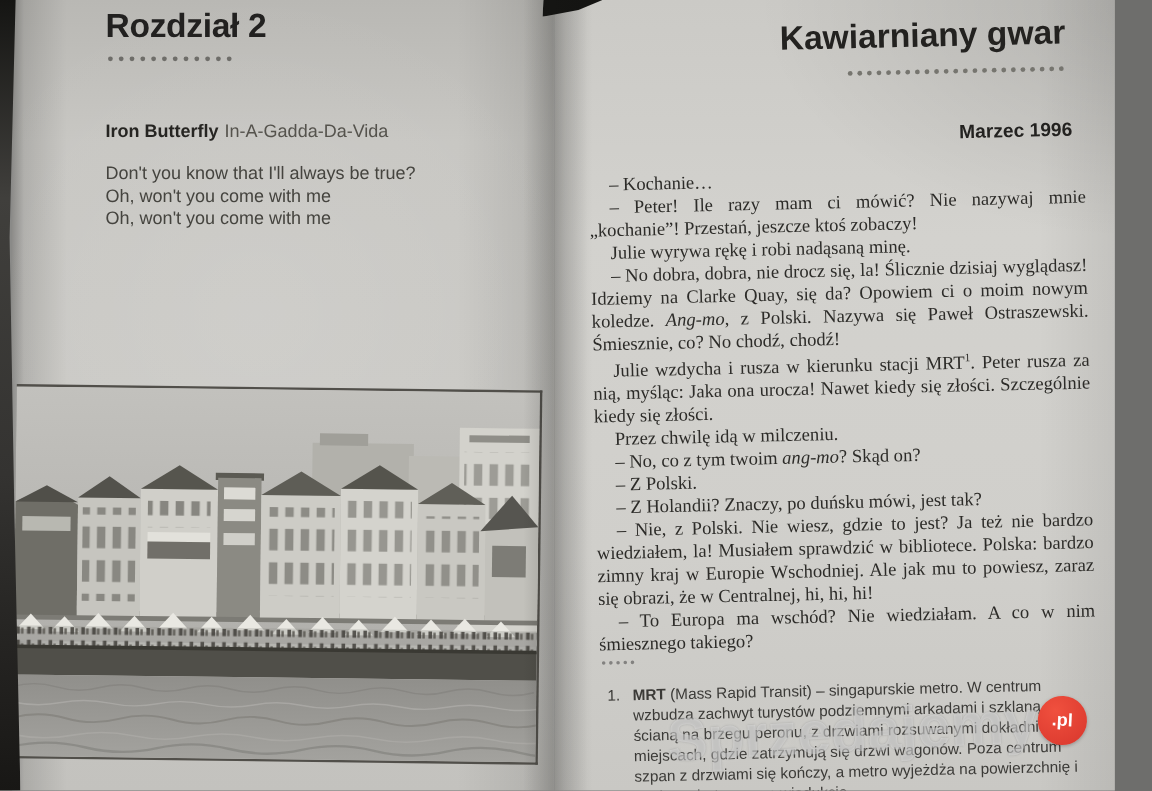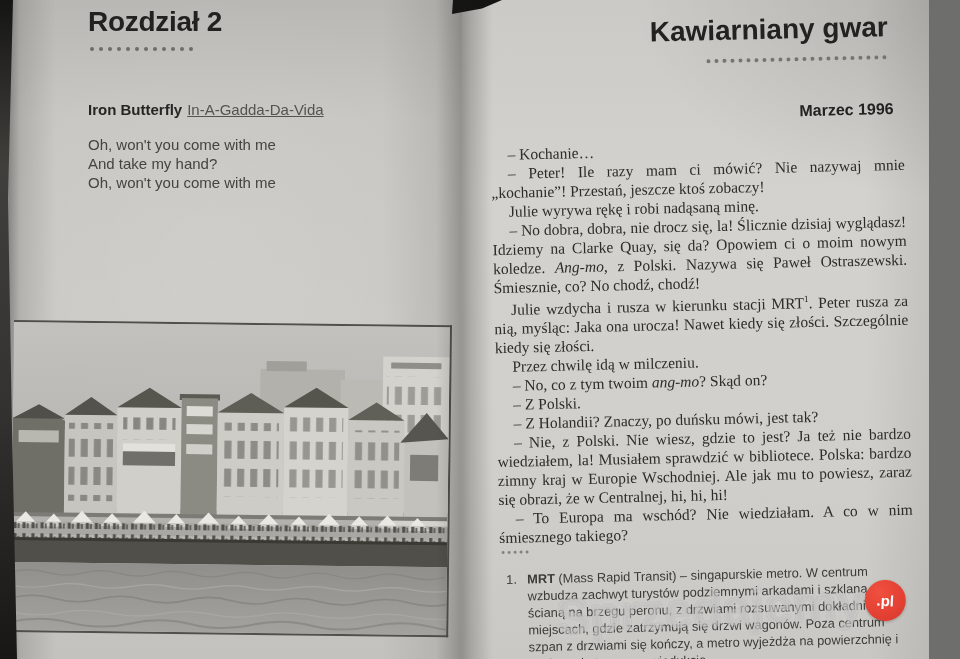--- a/index.html
+++ b/index.html
@@ -26,21 +26,21 @@
   .gutter{position:absolute;left:436px;top:0;width:58px;height:659px;pointer-events:none;
     background:linear-gradient(90deg,rgba(25,25,23,0) 0%,rgba(25,25,23,.20) 42%,rgba(25,25,23,.10) 60%,rgba(25,25,23,0) 100%);}
   
   .l-title{position:absolute;left:78px;top:6px;font-size:28px;font-weight:700;
     color:#222120;letter-spacing:-.3px;}
   .dots-row{position:absolute;display:flex;gap:5px;}
   .dots-row .dot{width:4px;height:4px;border-radius:50%;background:#6e6d69;}
   .l-dots{left:80px;top:47px;}
   .epigraph{position:absolute;left:78px;top:101px;font-size:15px;color:#55534d;}
   .epigraph b{color:#262522;}
-  .epigraph .song{margin-left:5px;text-decoration:underline;}
+  .epigraph .song{margin-left:5px;}
   .lyrics{position:absolute;left:78px;top:135px;font-size:15px;line-height:19px;color:#45443f;}
   .photo{position:absolute;left:4px;top:320px;width:438px;height:312px;
     transform:rotate(.7deg);transform-origin:0 0;box-sizing:border-box;
     border-top:2px solid #514f4a;border-right:2px solid #514f4a;border-bottom:2px solid #514f4a;}
   .photo svg{display:block;width:100%;height:100%;}
   
   .rp-inner{position:absolute;inset:0;transform:rotate(-1.3deg);transform-origin:8% 60%;}
   .r-title{position:absolute;right:64px;top:20px;font-size:28px;font-weight:700;color:#232220;}
   .r-dots{right:66px;top:64px;gap:4px;}
   .r-dots .dot{background:#76756f;}
@@ -83,22 +83,22 @@
         <span class="dot"></span>
         <span class="dot"></span>
         <span class="dot"></span>
         <span class="dot"></span>
         <span class="dot"></span>
         <span class="dot"></span>
         <span class="dot"></span>
       </div>
     <div class="epigraph"><b>Iron Butterfly</b><span class="song">In-A-Gadda-Da-Vida</span></div>
     <div class="lyrics">
+        <div>Don't you know that I'll always be true?</div>
         <div>Oh, won't you come with me</div>
-        <div>And take my hand?</div>
         <div>Oh, won't you come with me</div>
       </div>
 
     <div class="photo">
       <svg viewBox="0 0 434 308" preserveAspectRatio="none">
         <defs>
           <linearGradient id="sky" x1="0" y1="0" x2="0" y2="1">
             <stop offset="0" stop-color="#c2c1bd"></stop>
               <stop offset="1" stop-color="#b1b0ac"></stop>
           </linearGradient>

